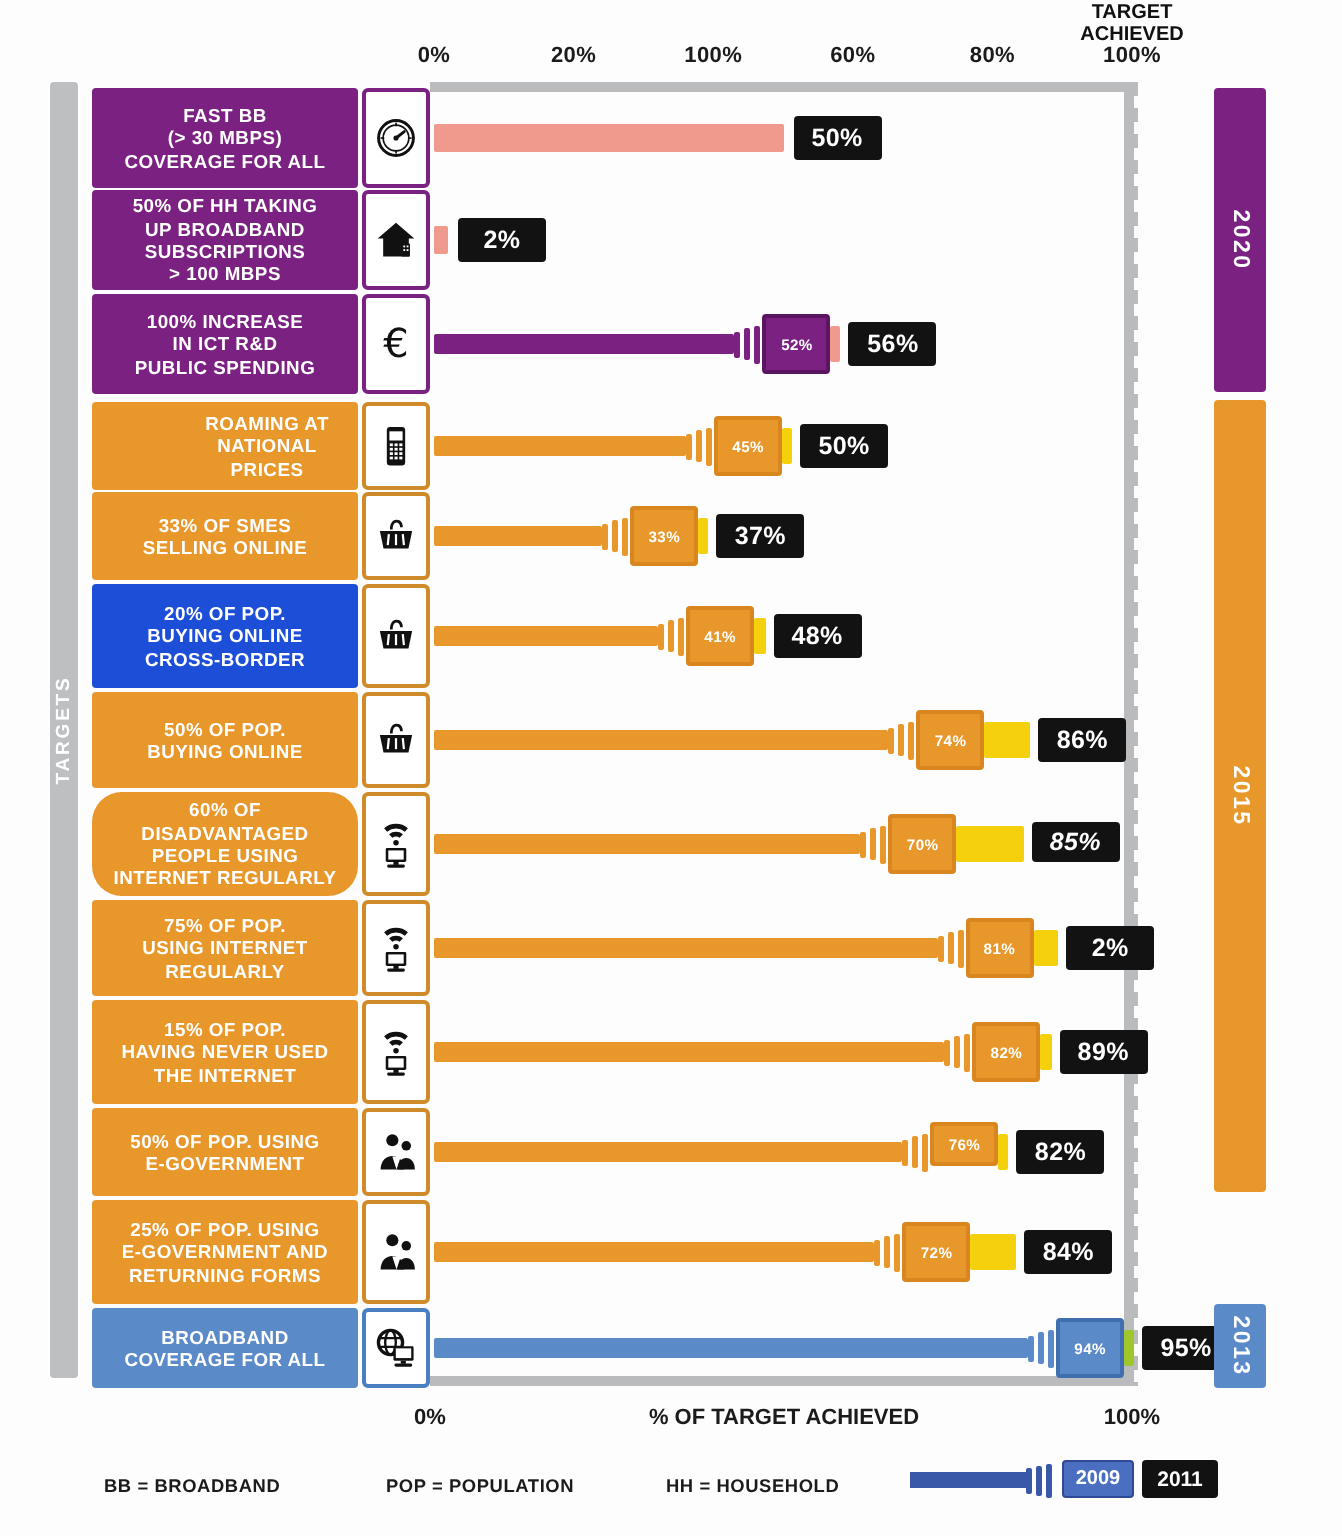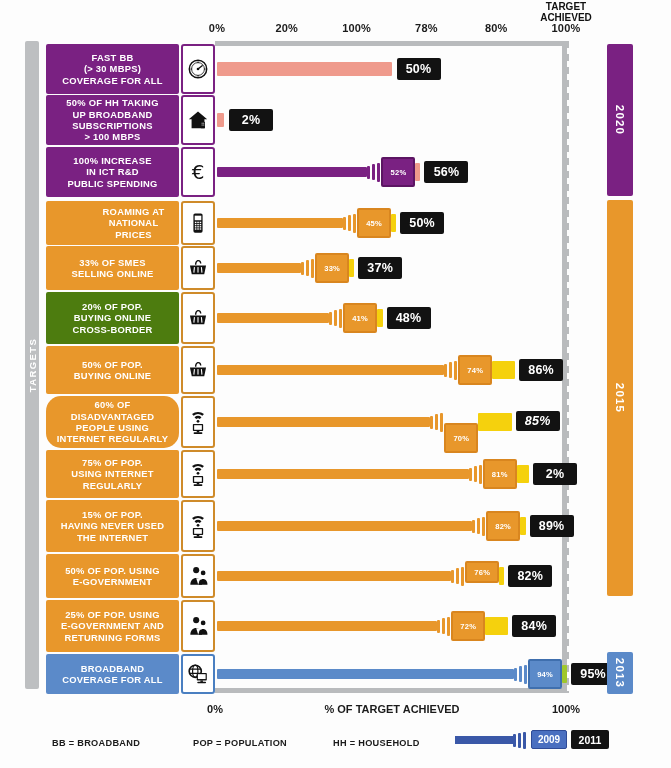--- a/index.html
+++ b/index.html
@@ -150,21 +150,21 @@
 
   <div class="axis-top">
     <div class="target-ach">
       <div>TARGET</div>
       <div>ACHIEVED</div>
     </div>
     <div id="top-ticks">
         <div class="tick-lbl" style="left: 217px;">0%</div>
         <div class="tick-lbl" style="left: 286.8px;">20%</div>
         <div class="tick-lbl" style="left: 356.6px;">100%</div>
-        <div class="tick-lbl" style="left: 426.4px;">78%</div>
+        <div class="tick-lbl" style="left: 426.4px;">60%</div>
         <div class="tick-lbl" style="left: 496.2px;">80%</div>
         <div class="tick-lbl" style="left: 566px;">100%</div>
       </div>
   </div>
 
   <div id="grid">
       <div class="gridline" style="left: 286.8px;"></div>
       <div class="gridline" style="left: 356.6px;"></div>
       <div class="gridline" style="left: 426.4px;"></div>
       <div class="gridline" style="left: 496.2px;"></div>
@@ -314,21 +314,21 @@
             <div class="prong" style="width: 3px; height: 13px; margin-right: 2px; background: rgb(232, 151, 43);"></div>
             <div class="prong" style="width: 3px; height: 16px; margin-right: 2px; background: rgb(232, 151, 43);"></div>
             <div class="prong" style="width: 3px; height: 19px; margin-right: 2px; background: rgb(232, 151, 43);"></div>
           </div>
           <div class="plugblock" style="left: 315.17px; top: 253px; width: 34px; height: 30px; background: rgb(232, 151, 43); border: 2px solid rgb(217, 134, 31);">33%</div>
           <div class="ext" style="left: 349.17px; top: 259px; width: 5px; height: 18px; background: rgb(245, 209, 13);"></div>
           <div class="valbox" style="left: 358.17px; top: 257px; height: 22px; min-width: 44px;">37%</div>
         </div>
       </div>
       <div class="row">
-        <div class="lbl-box" style="top: 292px; height: 52px; width: 133px; background: #4d7c0f;">
+        <div class="lbl-box" style="top: 292px; height: 52px; width: 133px; background: #1d4ed8;">
           <div>
             <div>20% OF POP.</div>
             <div>BUYING ONLINE</div>
             <div>CROSS-BORDER</div>
           </div>
         </div>
         <div class="icon-box" style="top: 292px; height: 52px;">
           <svg width="22" height="22" viewBox="0 0 24 24" fill="#111">
             <path d="M12.3 3.2 c-2.6 0 -3.6 2.6 -3.6 5.2 h1.5 c0 -2.1 0.7 -3.8 2.1 -3.8 c1.3 0 1.9 1.2 1.9 2.6 h1.5 c0 -2.2 -1 -4 -3.4 -4 z"></path>
             <path d="M3.2 9.3 h17.6 l-2 9.5 H5.2 Z"></path>
@@ -401,21 +401,21 @@
             <rect x="7.2" y="25.2" width="9.6" height="1.8" rx="0.8"></rect>
           </svg>
         </div>
         <div class="bar-wrap" style="top: 0px; left: 0px; position: absolute;">
           <div class="cable" style="left: 217px; top: 417px; width: 213.3px; height: 10px; background: rgb(232, 151, 43);"></div>
           <div class="prongs" style="left: 430.3px; top: 411px; height: 22px;">
             <div class="prong" style="width: 3px; height: 13px; margin-right: 2px; background: rgb(232, 151, 43);"></div>
             <div class="prong" style="width: 3px; height: 16px; margin-right: 2px; background: rgb(232, 151, 43);"></div>
             <div class="prong" style="width: 3px; height: 19px; margin-right: 2px; background: rgb(232, 151, 43);"></div>
           </div>
-          <div class="plugblock" style="left: 444.3px; top: 407px; width: 34px; height: 30px; background: rgb(232, 151, 43); border: 2px solid rgb(217, 134, 31); margin-top: 16px;">70%</div>
+          <div class="plugblock" style="left: 444.3px; top: 407px; width: 34px; height: 30px; background: rgb(232, 151, 43); border: 2px solid rgb(217, 134, 31);">70%</div>
           <div class="ext" style="left: 478.3px; top: 413px; width: 33.35px; height: 18px; background: rgb(245, 209, 13);"></div>
           <div class="valbox" style="left: 515.65px; top: 411px; height: 20px; min-width: 44px; font-style: italic;">85%</div>
         </div>
       </div>
       <div class="row">
         <div class="lbl-box" style="top: 450px; height: 48px; width: 133px; background: rgb(232, 151, 43);">
           <div>
             <div>75% OF POP.</div>
             <div>USING INTERNET</div>
             <div>REGULARLY</div>

